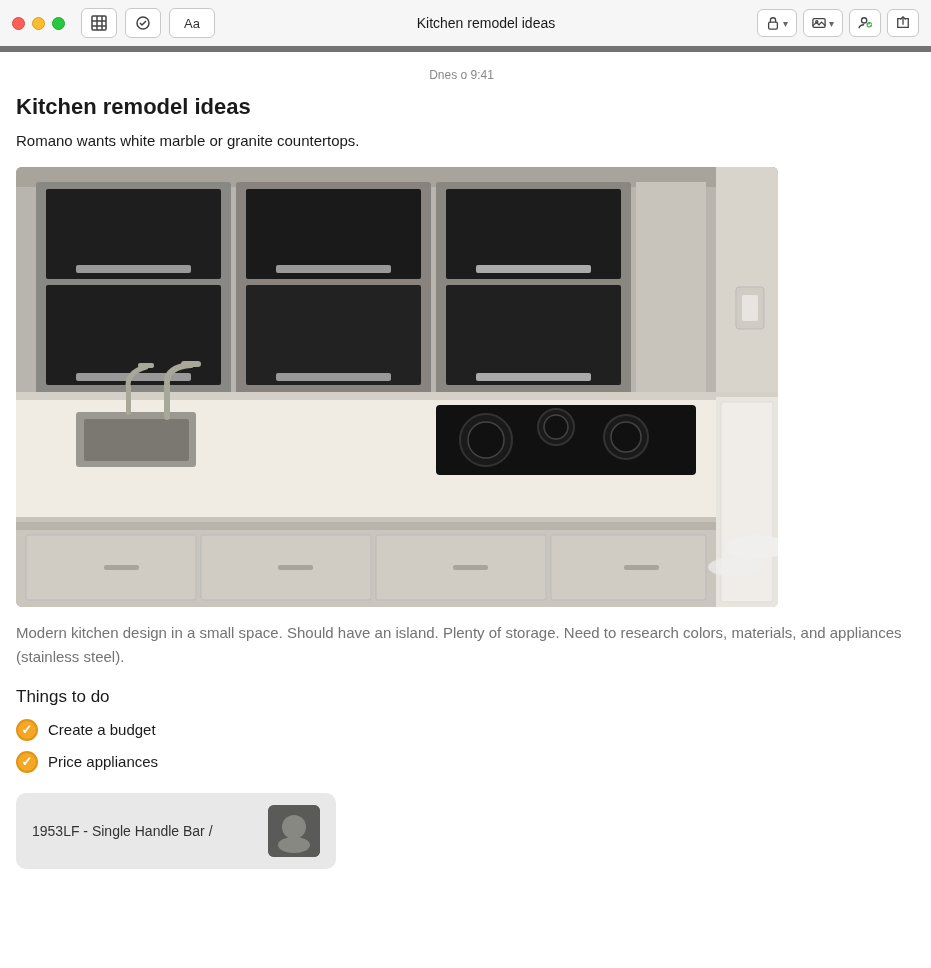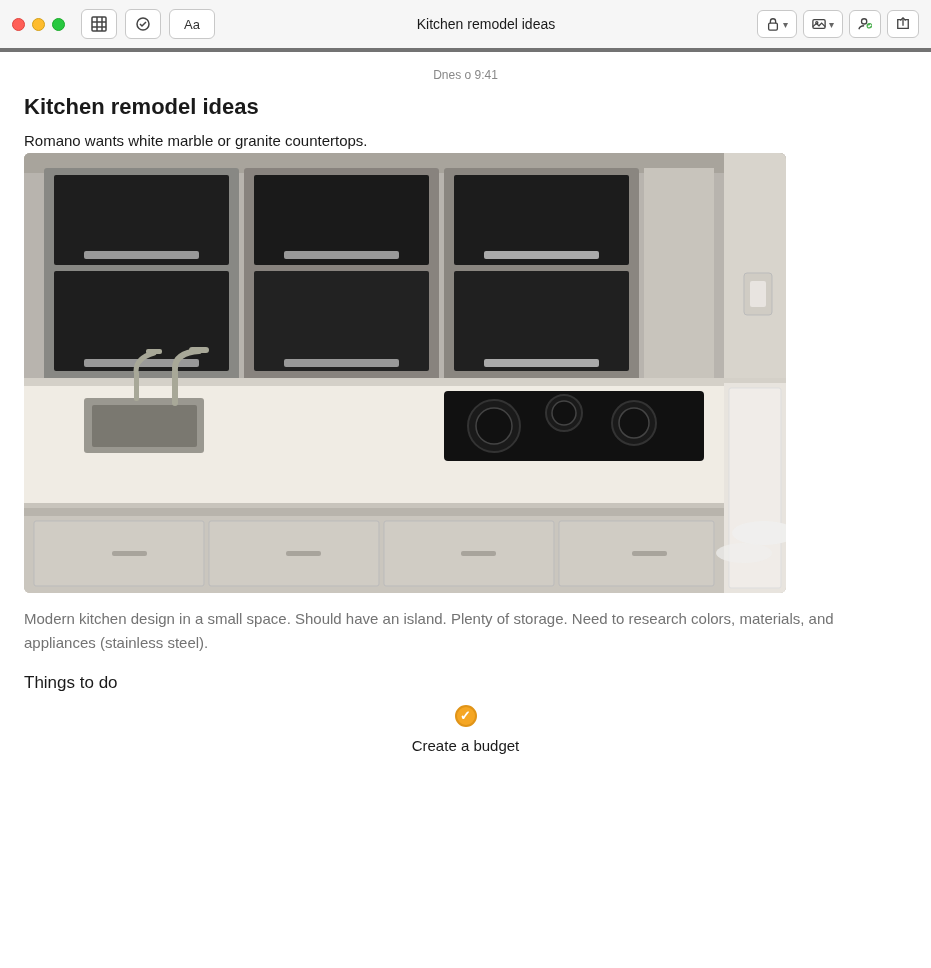--- a/index.html
+++ b/index.html
@@ -11,21 +11,21 @@
       height: 968px;
       overflow: hidden;
       position: relative;
     }
 
     
     .title-bar {
       display: flex;
       align-items: center;
       background: #f6f6f6;
-      border-bottom: 4px solid #737373;
+      border-bottom: 6px solid #737373;
       height: 52px;
       padding: 0 12px;
       gap: 8px;
     }
 
     .traffic-lights {
       display: flex;
       gap: 7px;
       margin-right: 8px;
     }
@@ -79,21 +79,21 @@
       border: 1px solid #c8c8c8;
       background: #ffffff;
       cursor: pointer;
       color: #333;
       font-size: 13px;
       gap: 3px;
     }
 
     
     .content {
-      padding: 16px 24px 24px 24px;
+      padding: 16px 24px 24px 16px;
       overflow-y: auto;
       height: calc(968px - 52px);
       background: #ffffff;
     }
 
     .timestamp {
       text-align: center;
       font-size: 12px;
       color: #888;
       margin-bottom: 12px;
@@ -102,20 +102,21 @@
     .note-title {
       font-size: 22px;
       font-weight: 700;
       color: #1a1a1a;
       margin-bottom: 10px;
     }
 
     .note-subtitle {
       font-size: 15px;
       color: #1a1a1a;
+      margin-bottom: 14px;
       line-height: 1.5;
     }
 
     .note-image {
       width: 762px;
       height: 440px;
       border-radius: 6px;
       overflow: hidden;
       margin-bottom: 14px;
       background: linear-gradient(
@@ -152,21 +153,20 @@
       gap: 10px;
       margin-bottom: 20px;
     }
 
     .checklist-item {
       display: flex;
       align-items: center;
       gap: 10px;
       font-size: 15px;
       color: #1a1a1a;
-      flex-direction: column;
     }
 
     .check-circle {
       width: 22px;
       height: 22px;
       border-radius: 50%;
       flex-shrink: 0;
       display: flex;
       align-items: center;
       justify-content: center;
@@ -399,16 +399,32 @@
 
   <p class="note-body-text">Modern kitchen design in a small space. Should have an island. Plenty of storage. Need to research colors, materials, and appliances (stainless steel).</p>
 
   <h2 class="section-title">Things to do</h2>
 
   <ul class="checklist">
     <li class="checklist-item">
       <div class="check-circle checked"></div>
       <span>Create a budget</span>
     </li>
+    <li class="checklist-item">
+      <div class="check-circle checked"></div>
+      <span>Price appliances</span>
+    </li>
   </ul>
 
+  <div class="attachment-card">
+    <div style="flex:1;">
+      <div class="attachment-text">1953LF - Single Handle Bar /</div>
+    </div>
+    <div class="attachment-thumb">
+      <svg width="52" height="52" viewBox="0 0 52 52">
+        <rect width="52" height="52" fill="#5a5a58"></rect>
+        <circle cx="26" cy="22" r="12" fill="#888882"></circle>
+        <ellipse cx="26" cy="40" rx="16" ry="8" fill="#888882"></ellipse>
+      </svg>
+    </div>
+  </div>
 
 </div>
 
 </body></html>

